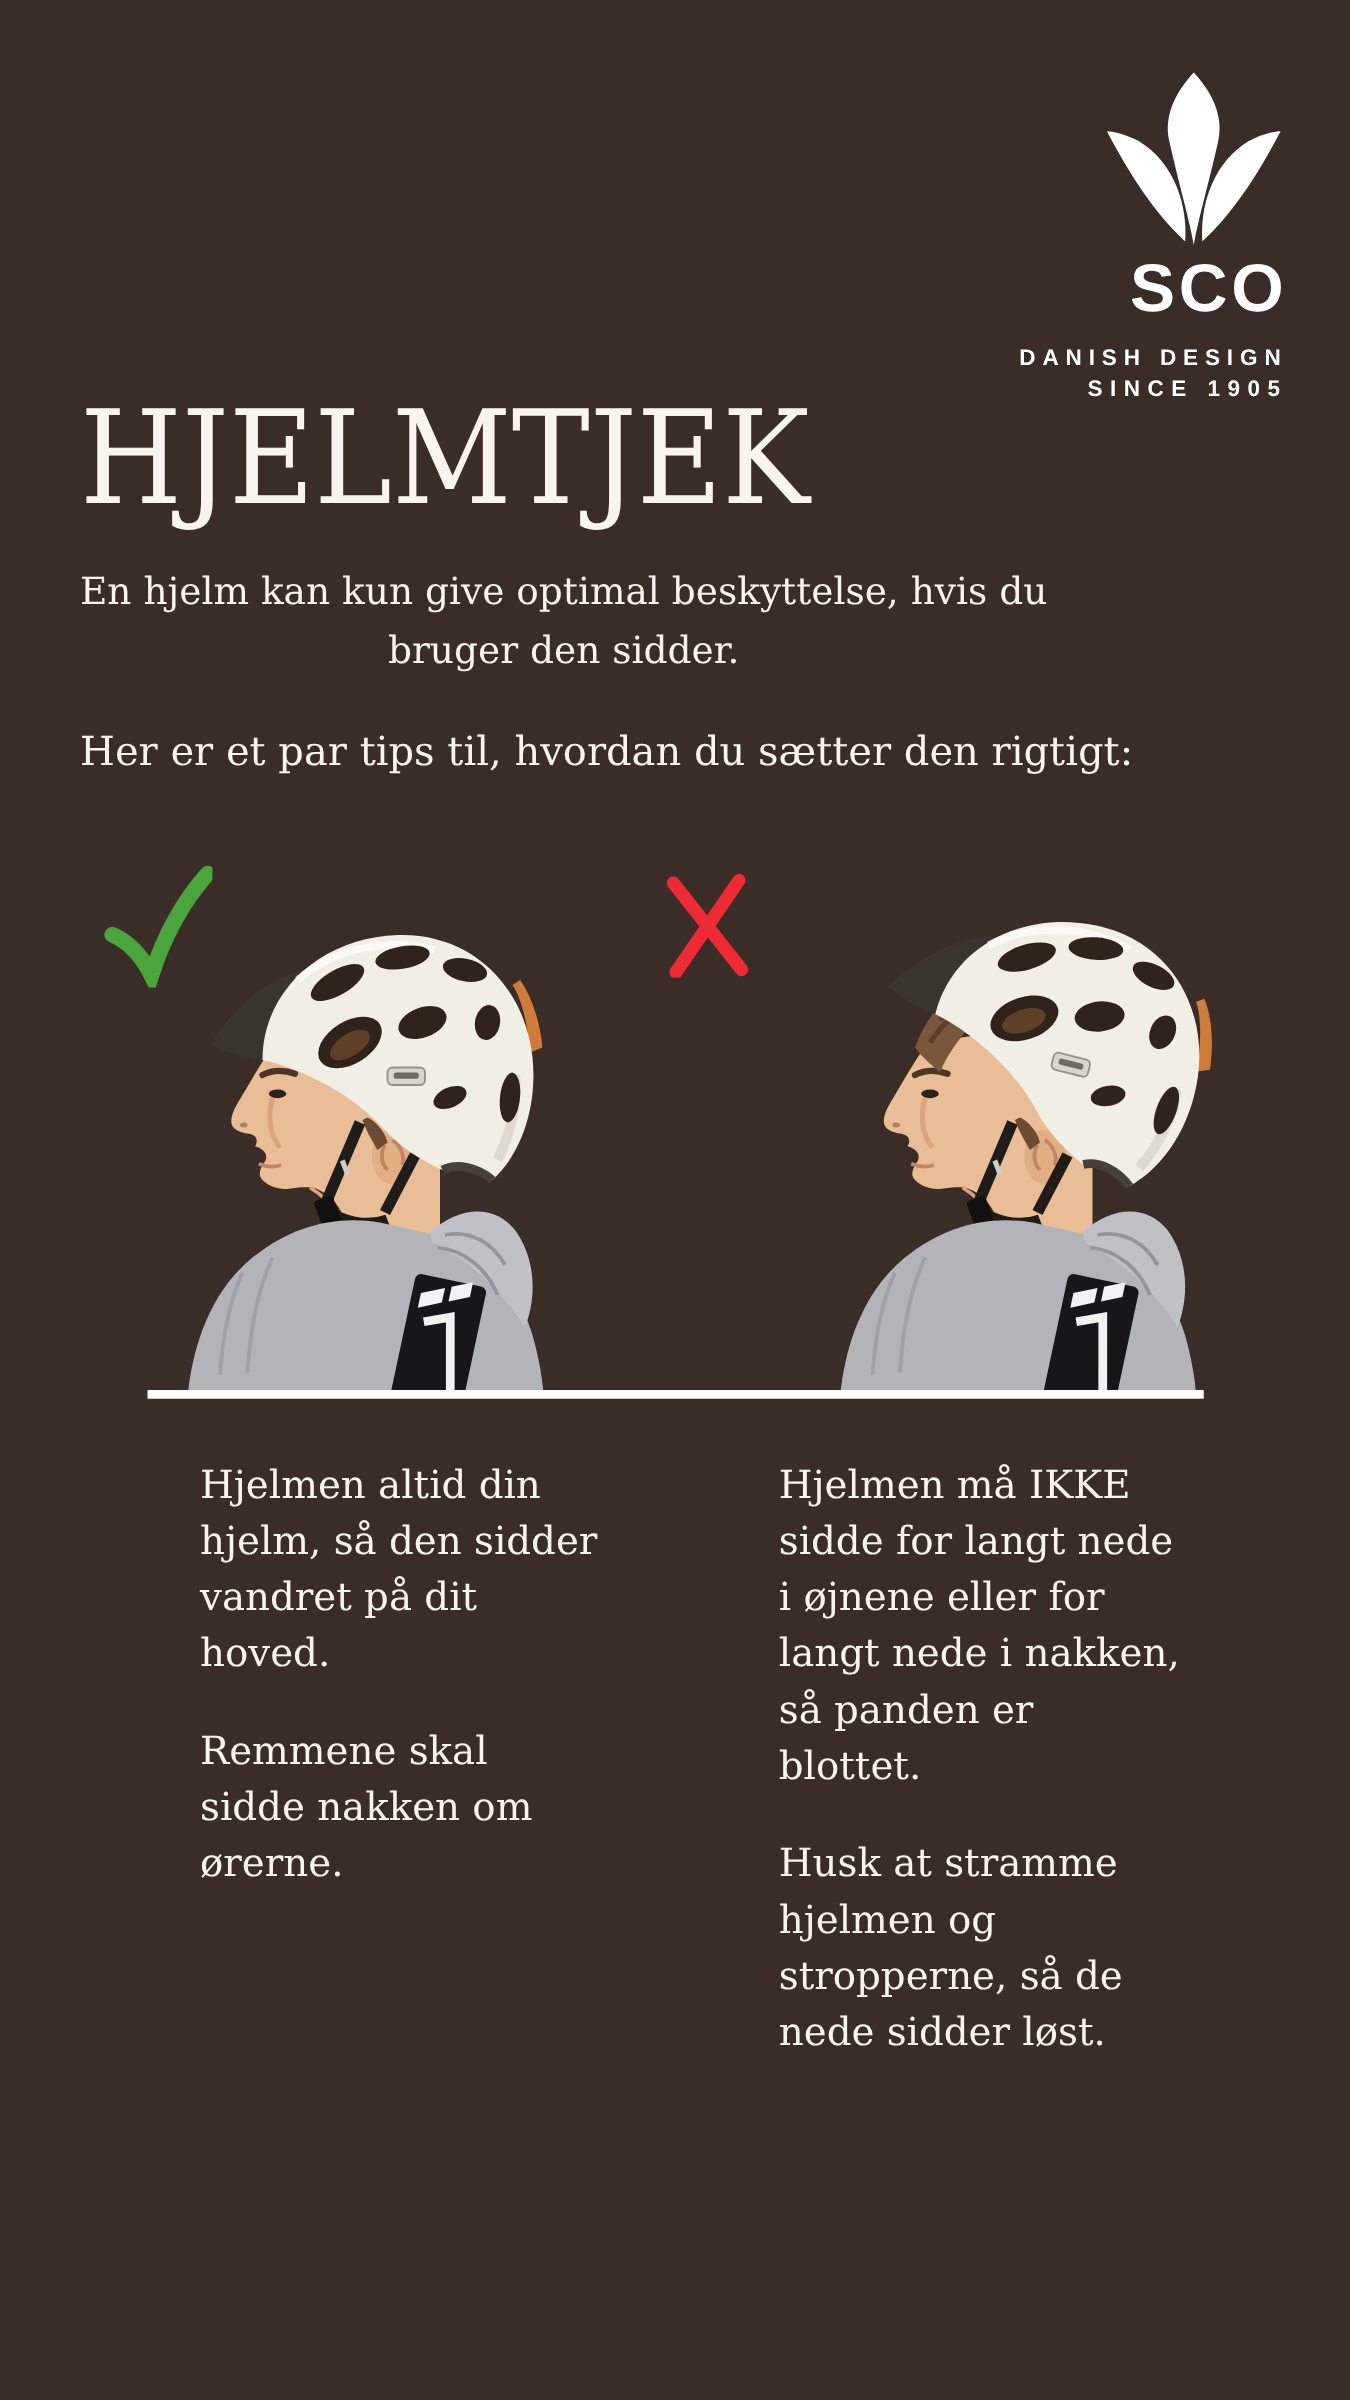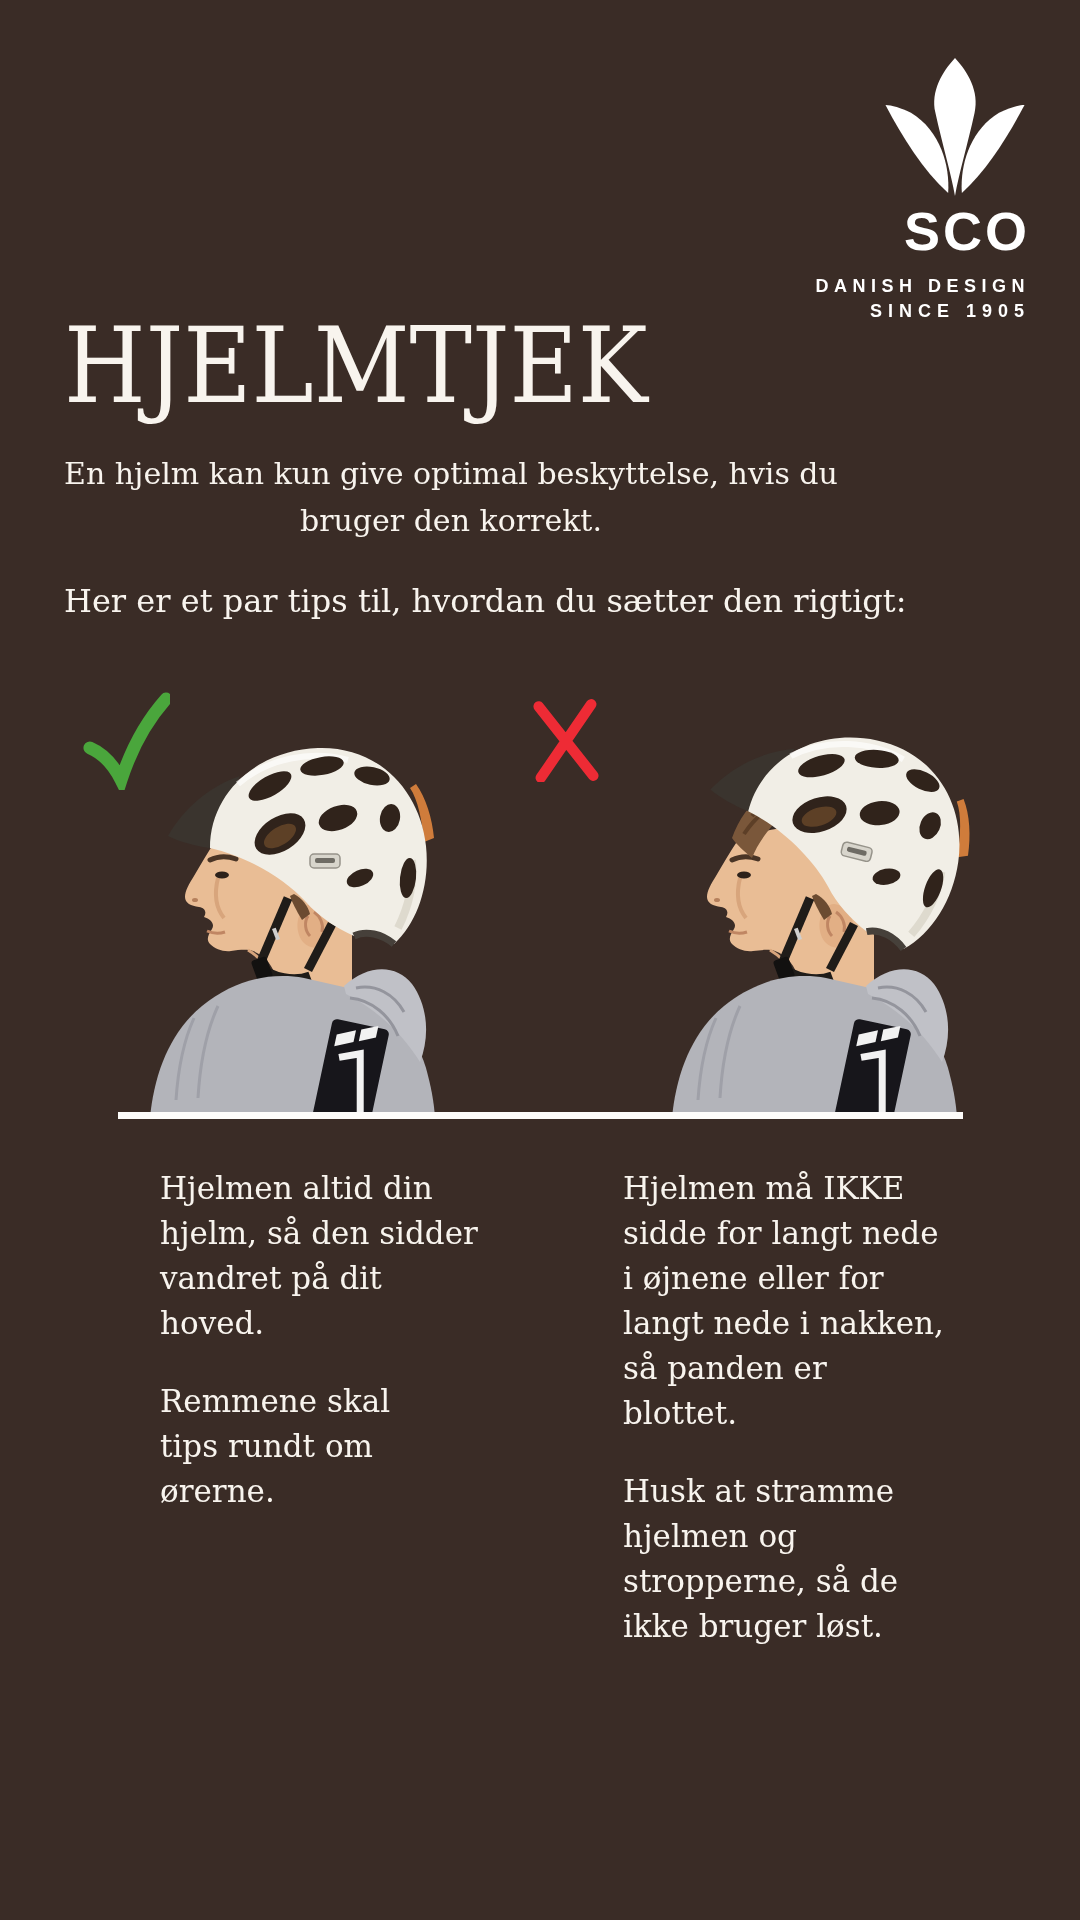--- a/index.html
+++ b/index.html
@@ -109,21 +109,21 @@
     </svg>
     <div class="logo-brand">SCO</div>
     <div class="logo-tag1">DANISH DESIGN</div>
     <div class="logo-tag2">SINCE 1905</div>
   </div>
 
   <h1 class="title" style="margin:0;font-weight:normal;">HJELMTJEK</h1>
 
   <div class="intro1">
     <div>En hjelm kan kun give optimal beskyttelse, hvis du</div>
-    <div>bruger den korrekt.</div>
+    <div>bruger den sidder.</div>
   </div>
   <div class="intro2">Her er et par tips til, hvordan du sætter den rigtigt:</div>
 
   <svg class="check-icon" width="88" height="100" viewBox="0 0 90 100">
     <path fill="none" stroke-width="13" stroke-linecap="round" d="M8 58 C22 64 32 75 40 91 C52 54 70 26 86 8" stroke="#4aa63c"></path>
   </svg>
   <svg class="cross-icon" width="76" height="84" viewBox="0 0 72 80">
     <path fill="none" stroke-width="10" stroke-linecap="round" d="M10 8 L62 74 M60 6 L12 76" stroke="#ee2b35"></path>
   </svg>
 
@@ -143,35 +143,35 @@
 
   <div class="tips-left">
     <div class="tip-para">
       <div>Hjelmen altid din</div>
       <div>hjelm, så den sidder</div>
       <div>vandret på dit</div>
       <div>hoved.</div>
     </div>
     <div class="tip-para">
       <div>Remmene skal</div>
-      <div>tips rundt om</div>
+      <div>sidde nakken om</div>
       <div>ørerne.</div>
     </div>
   </div>
 
   <div class="tips-right">
     <div class="tip-para">
       <div>Hjelmen må IKKE</div>
       <div>sidde for langt nede</div>
       <div>i øjnene eller for</div>
       <div>langt nede i nakken,</div>
       <div>så panden er</div>
       <div>blottet.</div>
     </div>
     <div class="tip-para">
       <div>Husk at stramme</div>
       <div>hjelmen og</div>
       <div>stropperne, så de</div>
-      <div>ikke bruger løst.</div>
+      <div>nede sidder løst.</div>
     </div>
   </div>
 
 </div>
 
 </body></html>

